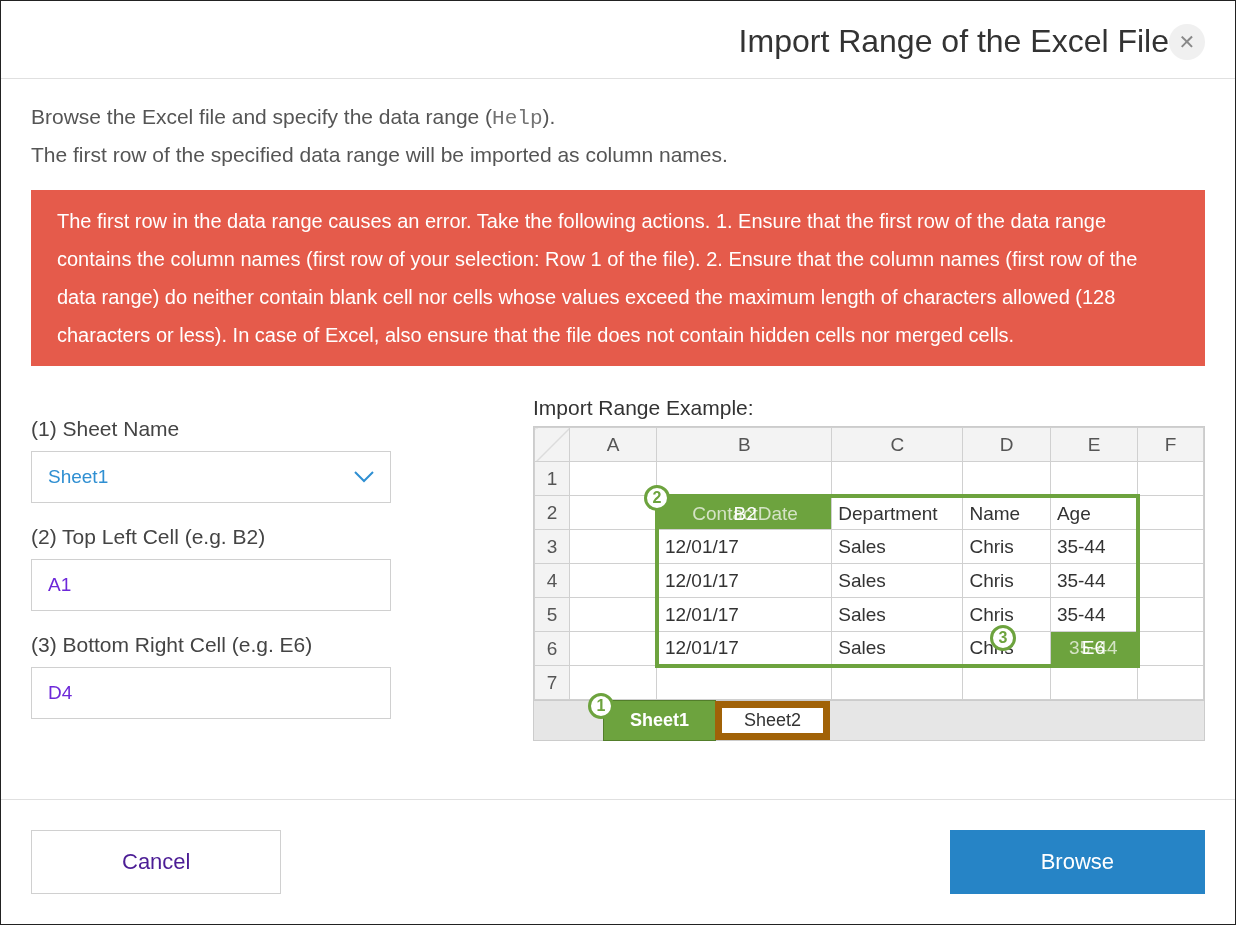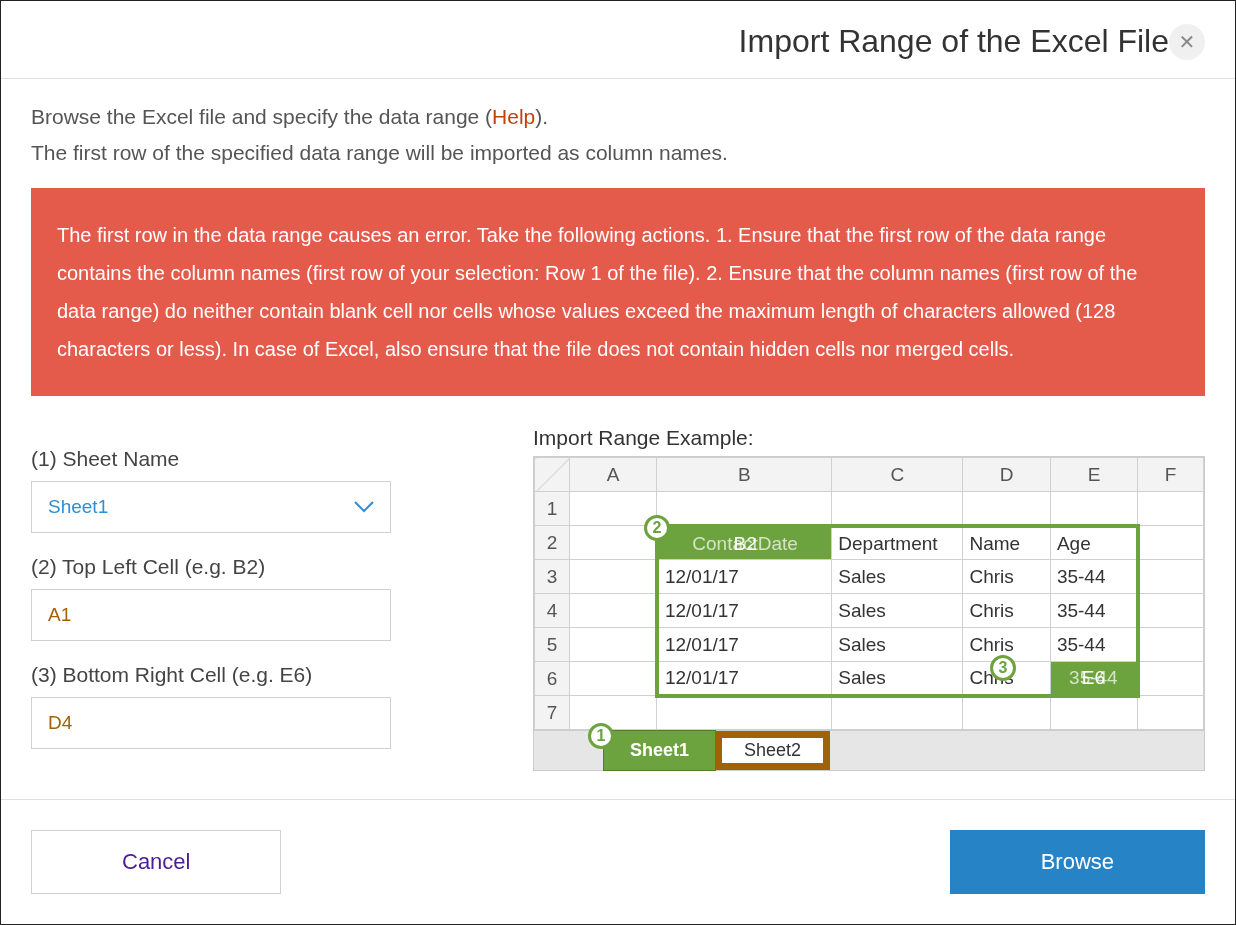--- a/index.html
+++ b/index.html
@@ -55,25 +55,25 @@
     .modal-body::-webkit-scrollbar-button {
       height: 16px; background: #f0f0f0; display: block;
     }
     .intro-text {
       font-size: 21px;
       font-weight: 300;
       color: #555;
       line-height: 1.7;
       margin-bottom: 18px;
     }
-    .intro-text a { color: #c2410c; text-decoration: none; }
+    .intro-text a { color: #737373; text-decoration: none; font-family: Liberation Mono, monospace; }
     .error-banner {
       background: #e55b4b;
       color: #fff;
-      padding: 28px 26px;
+      padding: 12px 26px;
       font-size: 20px;
       font-weight: 300;
       line-height: 1.9;
       margin-bottom: 30px;
     }
     .form-row {
       display: flex;
       gap: 96px;
       align-items: flex-end;
       margin-top: 20px;
@@ -86,21 +86,21 @@
       color: #444;
       margin-bottom: 10px;
     }
     .select-box, .text-input {
       width: 100%;
       border: 1px solid #d0d0d0;
       background: #fff;
       padding: 14px 16px;
       font-size: 19px;
       font-weight: 300;
-      color: #a16207;
+      color: #6d28d9;
     }
     .select-box {
       color: #2f8fd2;
       display: flex;
       justify-content: space-between;
       align-items: center;
       cursor: pointer;
     }
     .chevron { color: #2f8fd2; }
     .example-col { flex: 1; padding-left: 46px; }

